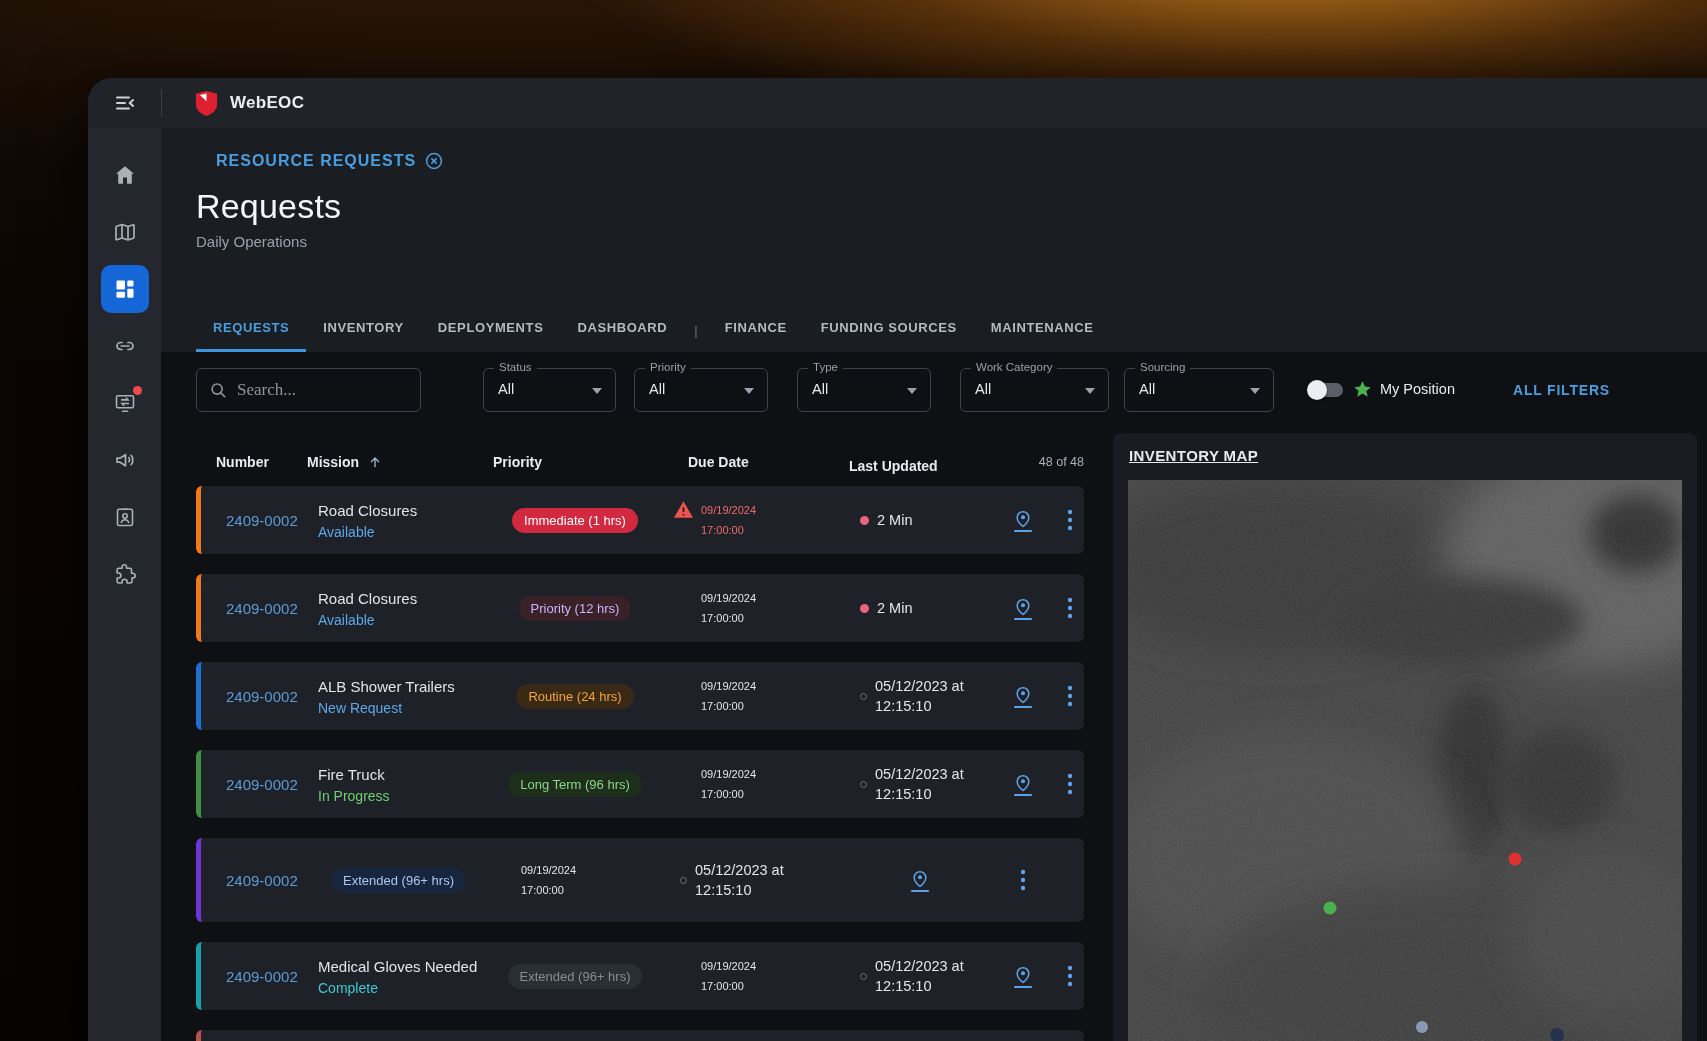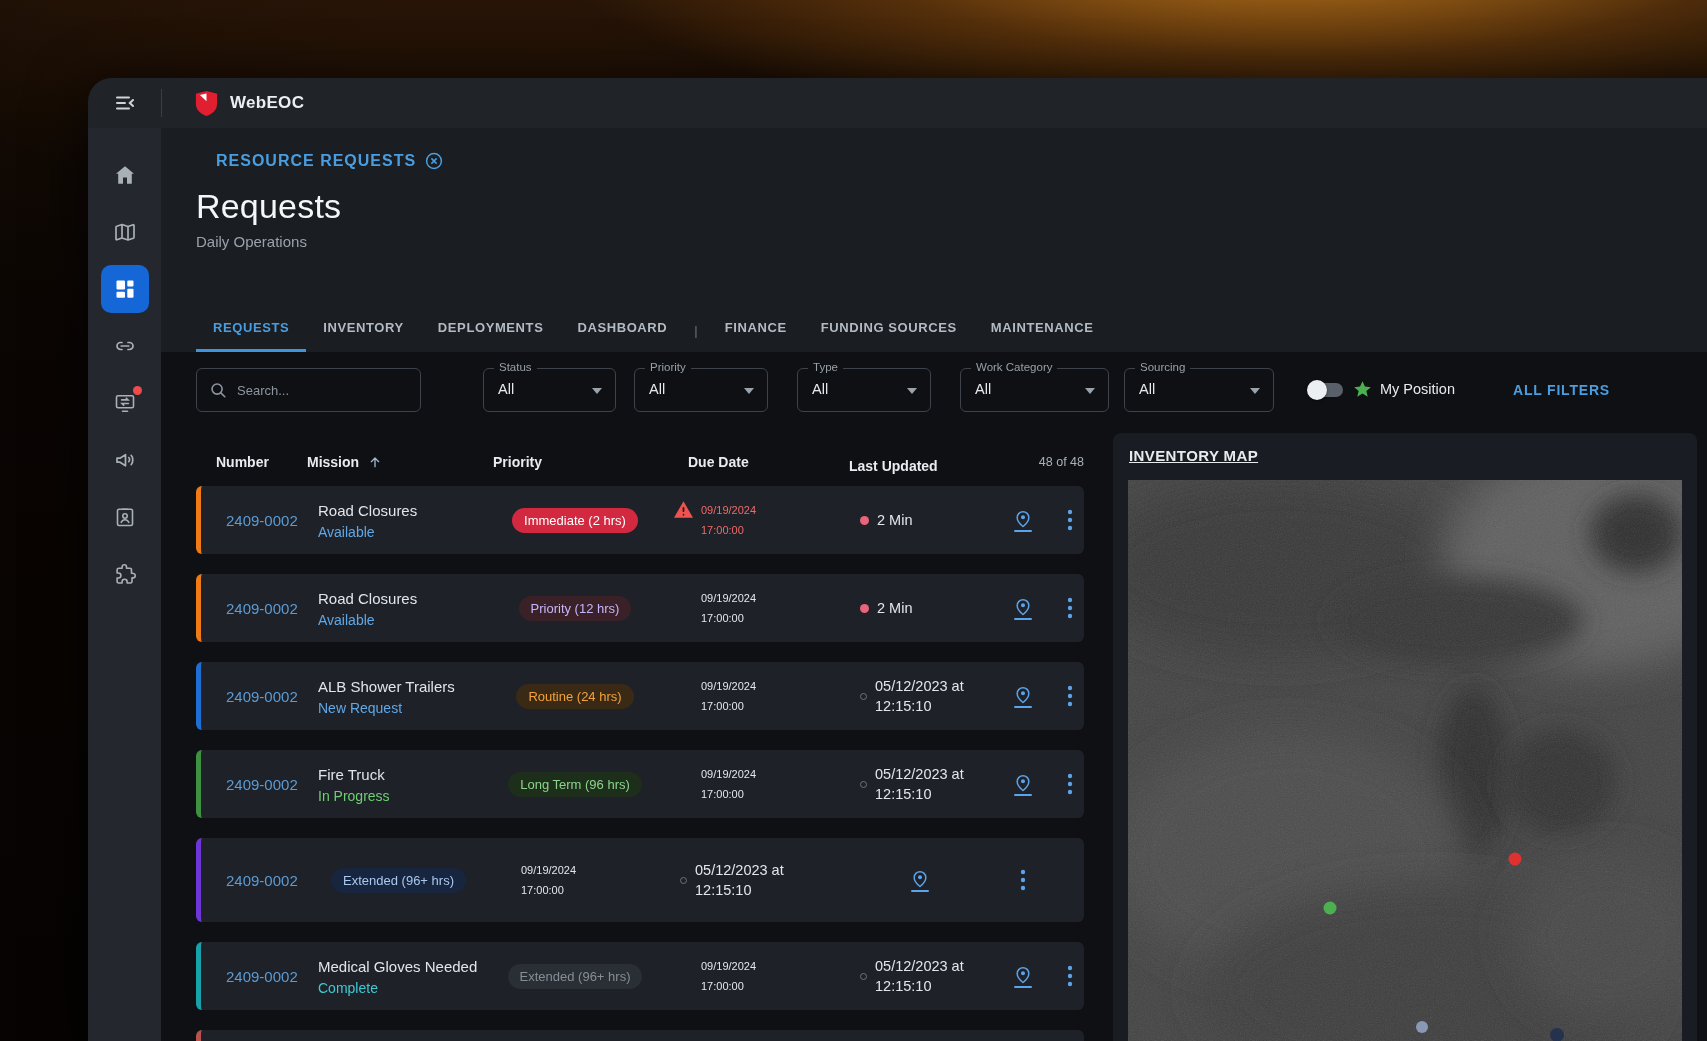--- a/index.html
+++ b/index.html
@@ -42,21 +42,21 @@
   .tab { padding:0 17px 14px 17px; font-size:13px; font-weight:700; letter-spacing:.6px;
     color:#b3bac3; border-bottom:3px solid transparent; cursor:pointer; white-space:nowrap; }
   .tab.active { color:#4a9ee0; border-bottom-color:#3f94de; }
   .tab-sep { padding:0 10px 14px 10px; color:#6c747e; font-size:13px; }
   
   .main { flex:1; background:#0e1014; position:relative; }
   .filters { position:absolute; top:16px; left:35px; right:0; height:44px; }
   .searchbox { position:absolute; left:0; top:0; width:225px; height:44px; border:1px solid #3e434b;
     border-radius:6px; display:flex; align-items:center; padding:0 12px; gap:10px; background:transparent; }
   .searchbox input { background:transparent; border:none; outline:none; color:#8b5cf6;
-    font-size:13px; width:150px; font-family:Liberation Sans, sans-serif; }
+    font-size:17px; width:150px; font-family:Liberation Serif, serif; }
   .searchbox input::placeholder { color:#8d959e; }
   .fieldset { position:absolute; top:0; height:44px; border:1px solid #3e434b; border-radius:6px; cursor:pointer; }
   .fieldset .flabel { position:absolute; top:-8px; left:10px; background:#0e1014; padding:0 5px;
     color:#98a0a8; font-size:11.5px; }
   .fieldset .fvalue { position:absolute; left:14px; top:12px; color:#e6e9ec; font-size:14.5px; }
   .caret { position:absolute; right:13px; top:19px; width:0; height:0;
     border-left:5px solid transparent; border-right:5px solid transparent; border-top:6px solid #9aa2ab; }
   .f-status{left:287px;width:133px;} .f-priority{left:438px;width:134px;}
   .f-type{left:601px;width:134px;} .f-workcat{left:764px;width:149px;} .f-sourcing{left:928px;width:150px;}
   .toggle { position:absolute; left:1113px; top:15px; width:34px; height:14px; border-radius:7px;
@@ -275,21 +275,21 @@
 
       <div class="rows">
 
         <div class="row-card grid-cols" style="border-left-color: rgb(240, 123, 22);">
           <div class="c-num">2409-0002</div>
           <div class="c-mission">
             <div class="mission">Road Closures</div>
             <div class="status" style="color: rgb(95, 168, 232);">Available</div>
           </div>
           <div class="c-priority">
-              <span class="badge" style="color: rgb(255, 255, 255); background-color: rgb(211, 41, 64);">Immediate (2 hrs)</span>
+              <span class="badge" style="color: rgb(255, 255, 255); background-color: rgb(211, 41, 64);">Immediate (1 hrs)</span>
             </div>
           <div class="c-due" style="color: rgb(238, 106, 106);">
             <span class="alert-slot">
                 <svg width="21" height="19" viewBox="0 0 24 22">
                   <path d="M12 1.5 L23 20.5 H1 Z" fill="#ef5350"></path>
                   <rect x="11" y="8" width="2" height="6" rx="1" fill="#27161a"></rect>
                   <rect x="11" y="15.8" width="2" height="2.2" rx="1" fill="#27161a"></rect>
                 </svg>
               </span>
             <div class="due-text">

